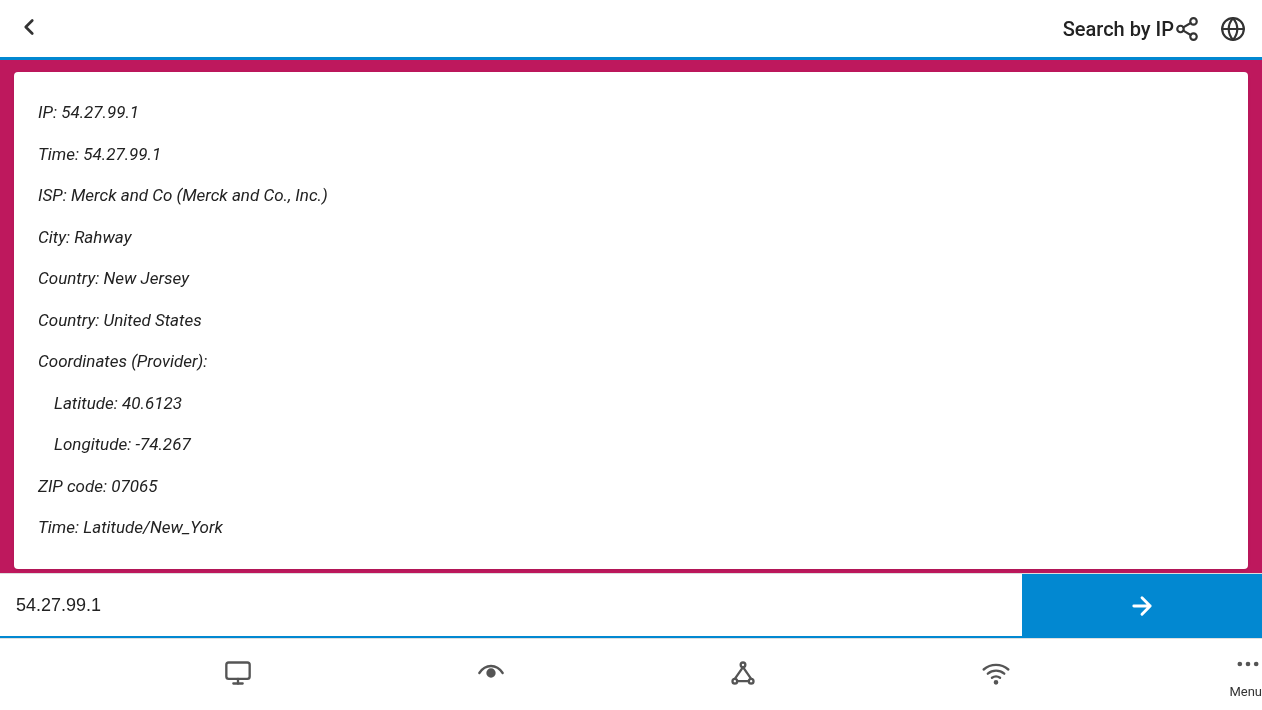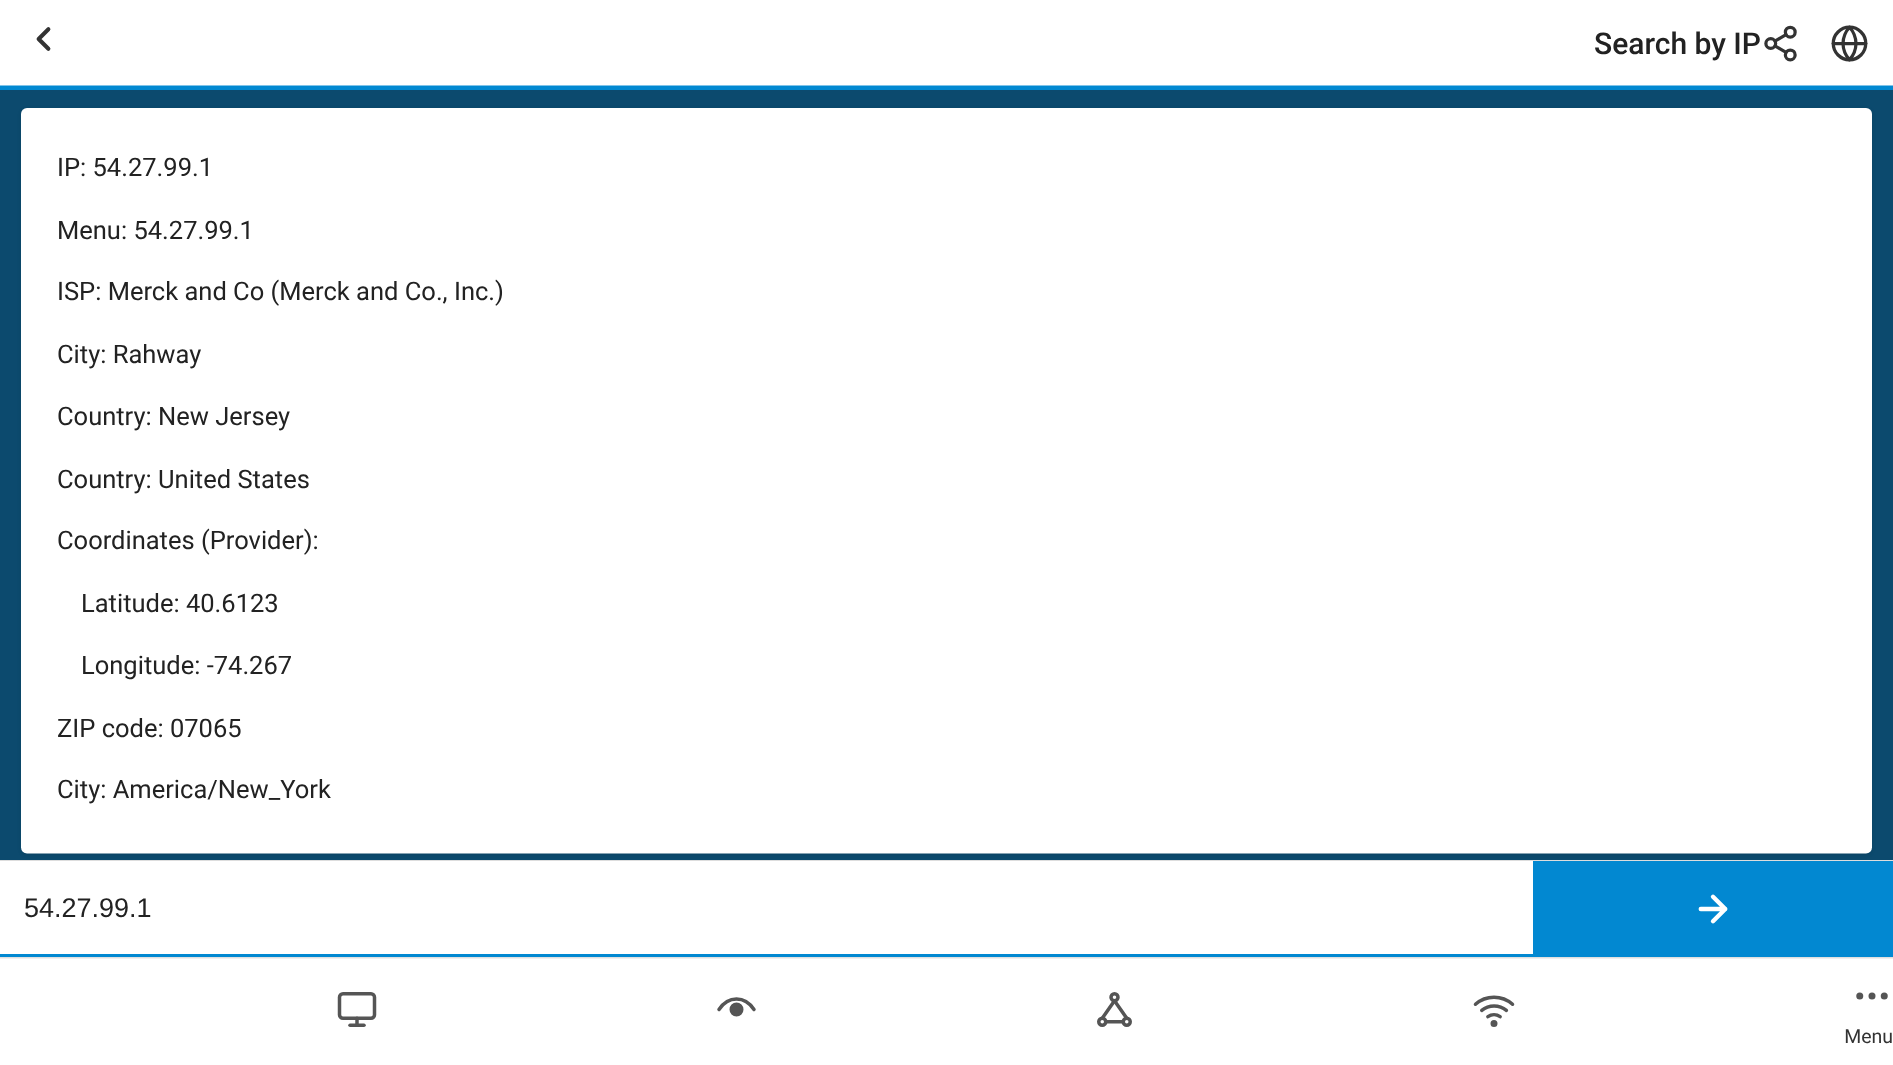--- a/index.html
+++ b/index.html
@@ -49,21 +49,22 @@
       display: flex;
       align-items: center;
       justify-content: center;
     }
 
     
     .main-content {
       flex: 1;
       overflow-y: auto;
       padding: 0;
-      background: #0c4a6e;
+      background: #be185d;
+      font-style: italic;
     }
 
     .info-card {
       background: #ffffff;
       margin: 12px 14px;
       border-radius: 4px;
       padding: 20px 24px;
       box-shadow: 0 1px 3px rgba(0,0,0,0.1);
     }
 
@@ -169,30 +170,30 @@
         <line x1="2" y1="12" x2="22" y2="12"></line>
         <path d="M12 2a15.3 15.3 0 0 1 4 10 15.3 15.3 0 0 1-4 10 15.3 15.3 0 0 1-4-10 15.3 15.3 0 0 1 4-10z"></path>
       </svg>
     </span>
   </div>
 </div>
 
 <div class="main-content">
   <div class="info-card">
     <div class="info-row">IP: 54.27.99.1</div>
-    <div class="info-row">Menu: 54.27.99.1</div>
+    <div class="info-row">Time: 54.27.99.1</div>
     <div class="info-row">ISP: Merck and Co (Merck and Co., Inc.)</div>
     <div class="info-row">City: Rahway</div>
     <div class="info-row">Country: New Jersey</div>
     <div class="info-row">Country: United States</div>
     <div class="info-row">Coordinates (Provider):</div>
     <div class="info-row indent">Latitude: 40.6123</div>
     <div class="info-row indent">Longitude: -74.267</div>
     <div class="info-row">ZIP code: 07065</div>
-    <div class="info-row">City: America/New_York</div>
+    <div class="info-row">Time: Latitude/New_York</div>
   </div>
 </div>
 
 <div class="input-area">
   <input type="text" class="ip-input" value="54.27.99.1" style="">
   <button class="search-btn">
     <svg viewBox="0 0 24 24">
       <path d="M5 12h14M12 5l7 7-7 7" stroke="white" stroke-width="2.5" stroke-linecap="round" stroke-linejoin="round" fill="none"></path>
     </svg>
   </button>

